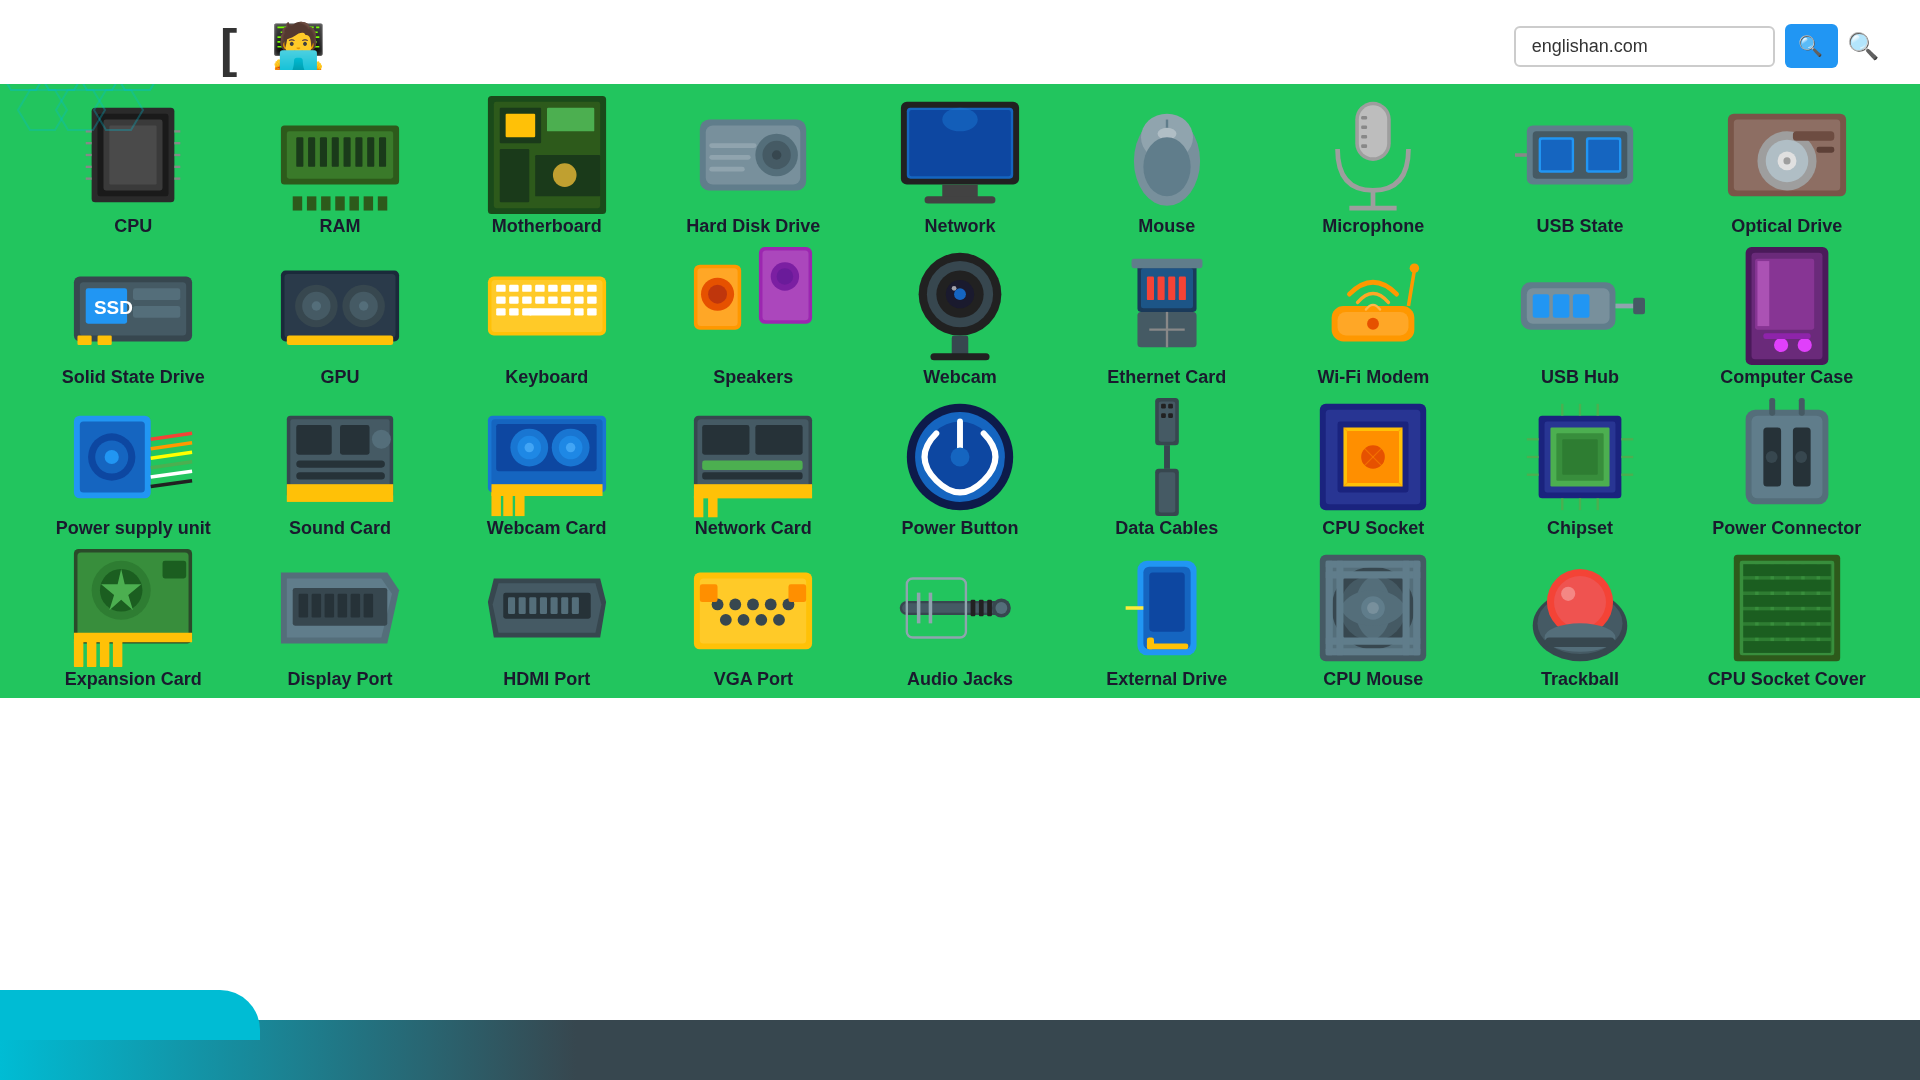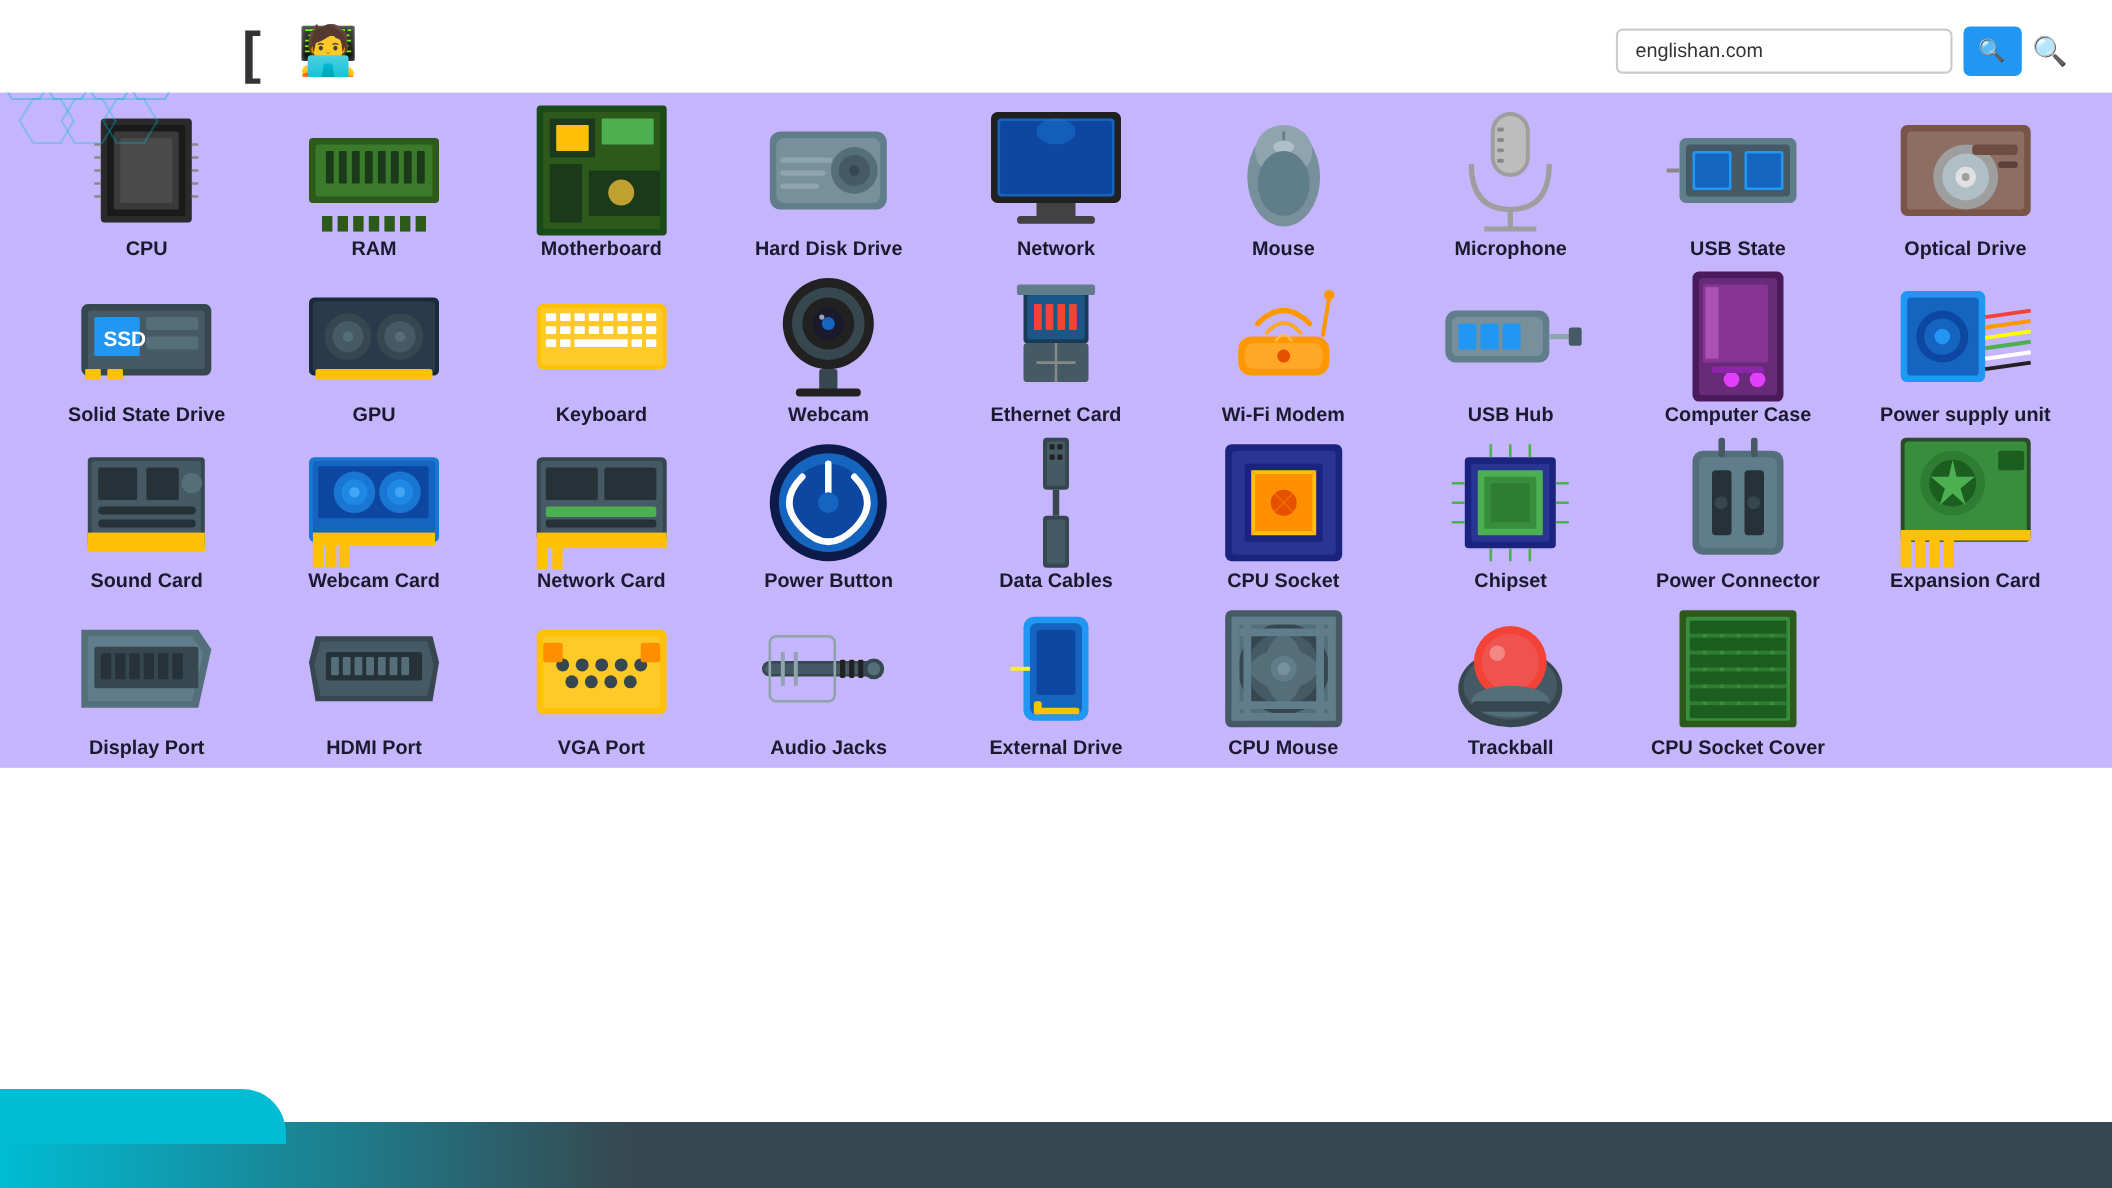--- a/index.html
+++ b/index.html
@@ -58,21 +58,21 @@
       display: flex;
       align-items: center;
       gap: 10px;
     }
 
     .search-input {
       border: 2px solid #ccc;
       border-radius: 6px;
       padding: 8px 16px;
       font-size: 18px;
-      width: 306px;
+      width: 261px;
       outline: none;
       color: #333;
     }
 
     .search-btn {
       background: #2196F3;
       border: none;
       border-radius: 6px;
       padding: 10px 14px;
       cursor: pointer;
@@ -95,21 +95,21 @@
       width: 120px;
       height: 100px;
     }
 
     
     .grid-container {
       display: grid;
       grid-template-columns: repeat(9, 1fr);
       gap: 0;
       padding: 10px 30px 0 30px;
-      background: #c4b5fd;
+      background: #22c55e;
     }
 
     .item {
       display: flex;
       flex-direction: column;
       align-items: center;
       justify-content: flex-end;
       padding: 6px 4px 8px 4px;
       cursor: pointer;
     }
@@ -415,20 +415,35 @@
     <rect x="40" y="57" width="35" height="6" rx="1" fill="#fff"></rect>
     <rect x="78" y="57" width="8" height="6" rx="1" fill="#fff"></rect>
     <rect x="89" y="57" width="8" height="6" rx="1" fill="#fff"></rect>
   </svg>
       </div>
       <div class="item-label">Keyboard</div>
     </div>
     <div class="item">
       <div class="item-icon">
         <svg viewBox="0 0 110 110" xmlns="http://www.w3.org/2000/svg">
+    <rect x="60" y="5" width="45" height="65" rx="5" fill="#9C27B0"></rect>
+    <rect x="63" y="8" width="39" height="59" rx="3" fill="#AB47BC"></rect>
+    <circle cx="82" cy="30" r="12" fill="#7B1FA2"></circle>
+    <circle cx="82" cy="30" r="7" fill="#6A1B9A"></circle>
+    <rect x="5" y="20" width="40" height="55" rx="5" fill="#FF9800"></rect>
+    <rect x="8" y="23" width="34" height="49" rx="3" fill="#FFA726"></rect>
+    <circle cx="25" cy="45" r="14" fill="#E65100"></circle>
+    <circle cx="25" cy="45" r="8" fill="#BF360C"></circle>
+  </svg>
+      </div>
+      <div class="item-label">Speakers</div>
+    </div>
+    <div class="item">
+      <div class="item-icon">
+        <svg viewBox="0 0 110 110" xmlns="http://www.w3.org/2000/svg">
     <circle cx="55" cy="45" r="35" fill="#212121"></circle>
     <circle cx="55" cy="45" r="28" fill="#37474F"></circle>
     <circle cx="55" cy="45" r="20" fill="#212121"></circle>
     <circle cx="55" cy="45" r="12" fill="#1a1a2e"></circle>
     <circle cx="55" cy="45" r="5" fill="#1565C0"></circle>
     <circle cx="50" cy="40" r="2" fill="white" opacity="0.6"></circle>
     <rect x="48" y="80" width="14" height="20" rx="2" fill="#37474F"></rect>
     <rect x="30" y="95" width="50" height="6" rx="3" fill="#212121"></rect>
   </svg>
       </div>

